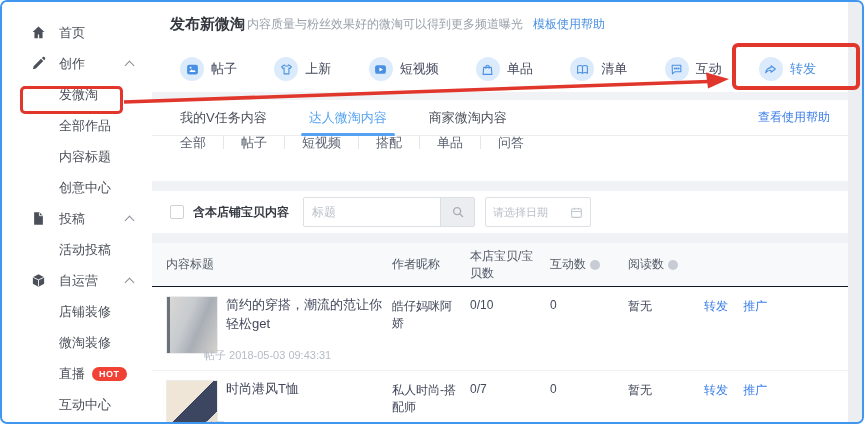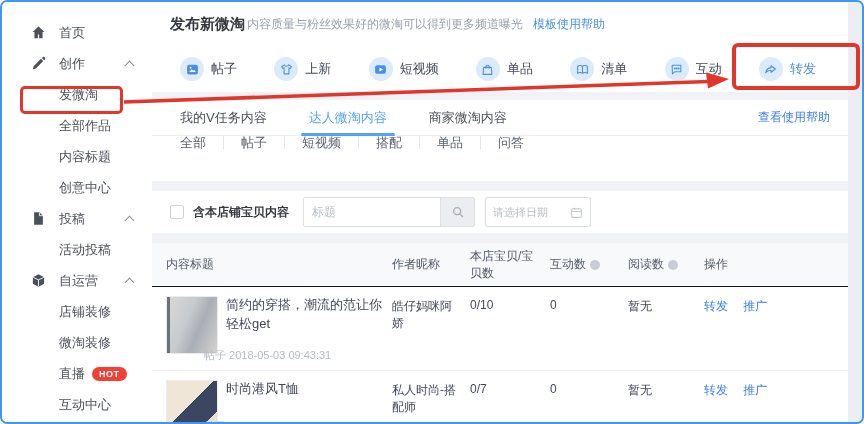--- a/index.html
+++ b/index.html
@@ -322,23 +322,20 @@
           <span class="th-wrap">本店宝贝/宝贝数</span>
         </div>
         <div class="th col-inter">
           <span>互动数</span>
           <span class="info-dot"></span>
         </div>
         <div class="th col-reads">
           <span>阅读数</span>
           <span class="info-dot"></span>
         </div>
-        <div class="th col-actions">
-          <span>操作</span>
-        </div>
       </div>
 
       <div class="trow">
         <div class="cell-title">
           <div class="thumb thumb-1"></div>
           <div class="t-text">简约的穿搭，潮流的范让你轻松get</div>
           <div class="t-meta">帖子 2018-05-03 09:43:31</div>
         </div>
         <div class="cell-author">皓仔妈咪阿娇</div>
         <div class="cell-num">0/10</div>

